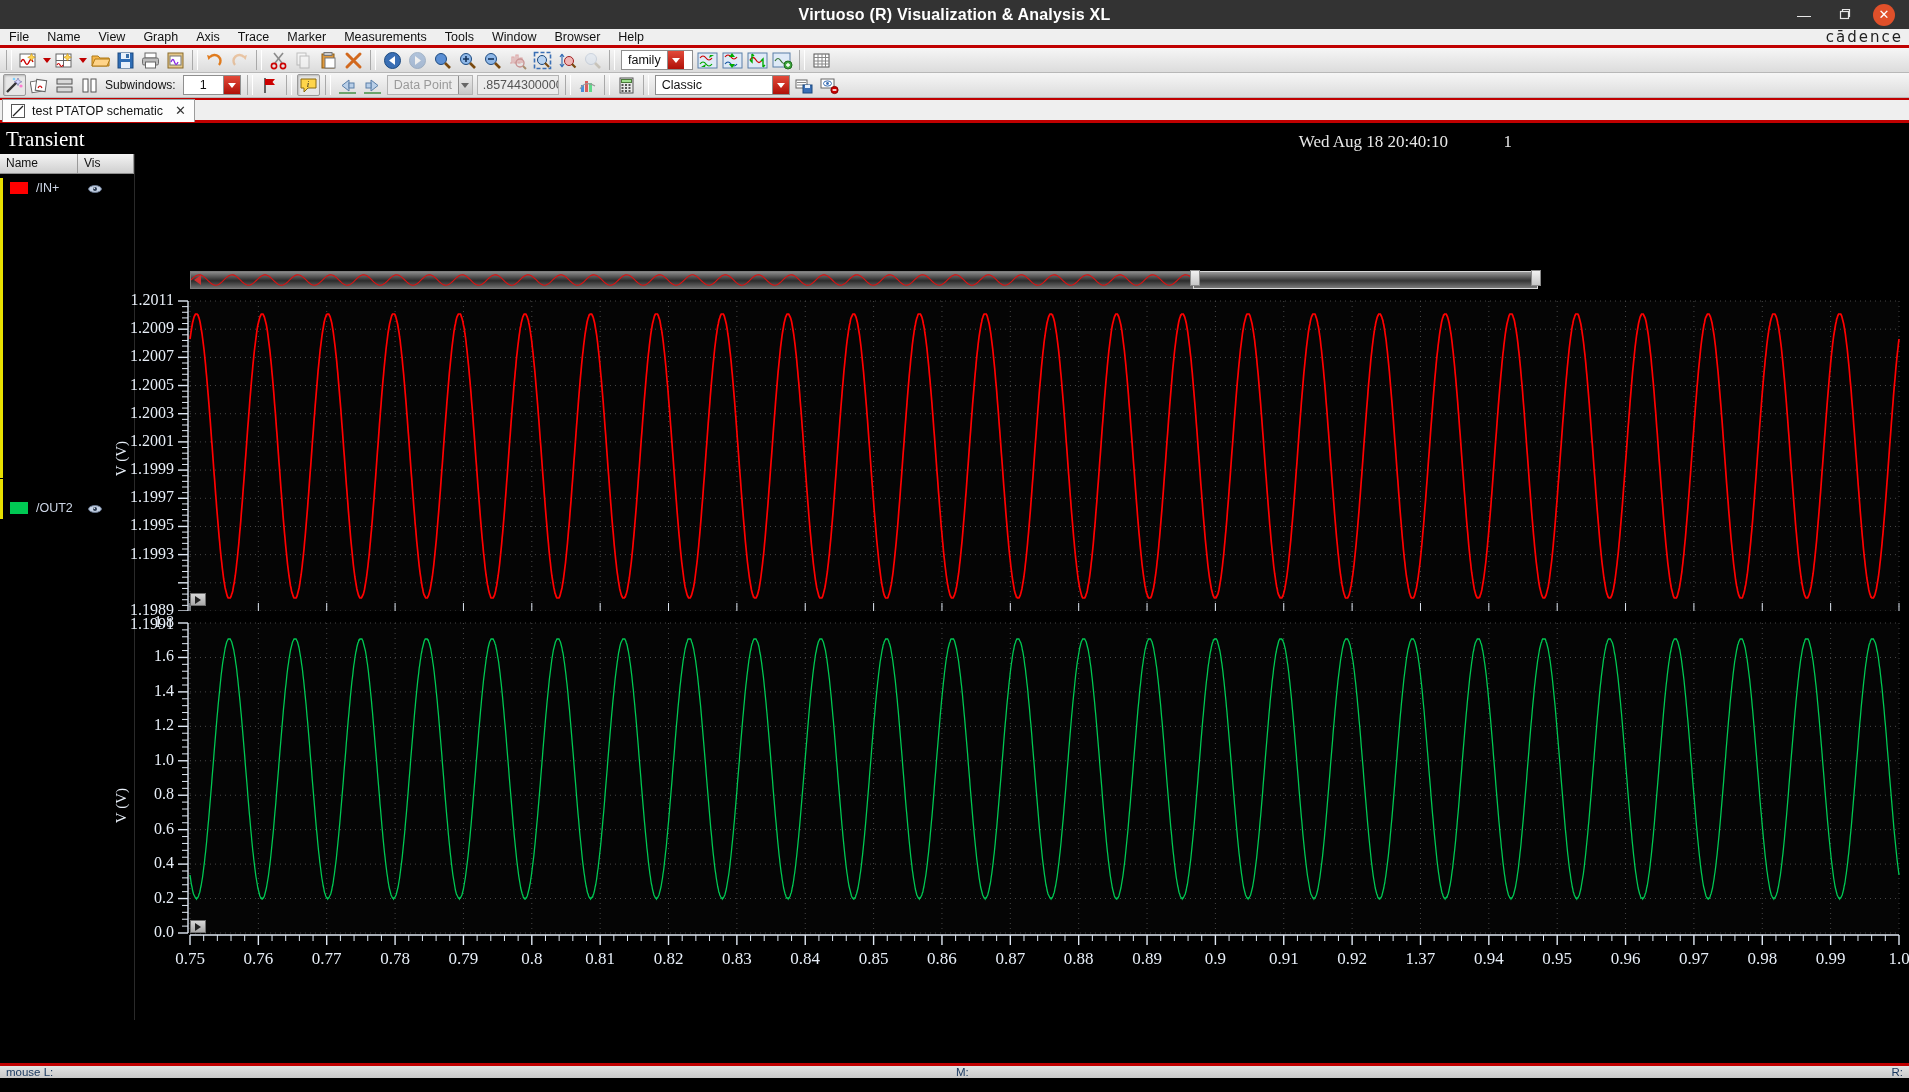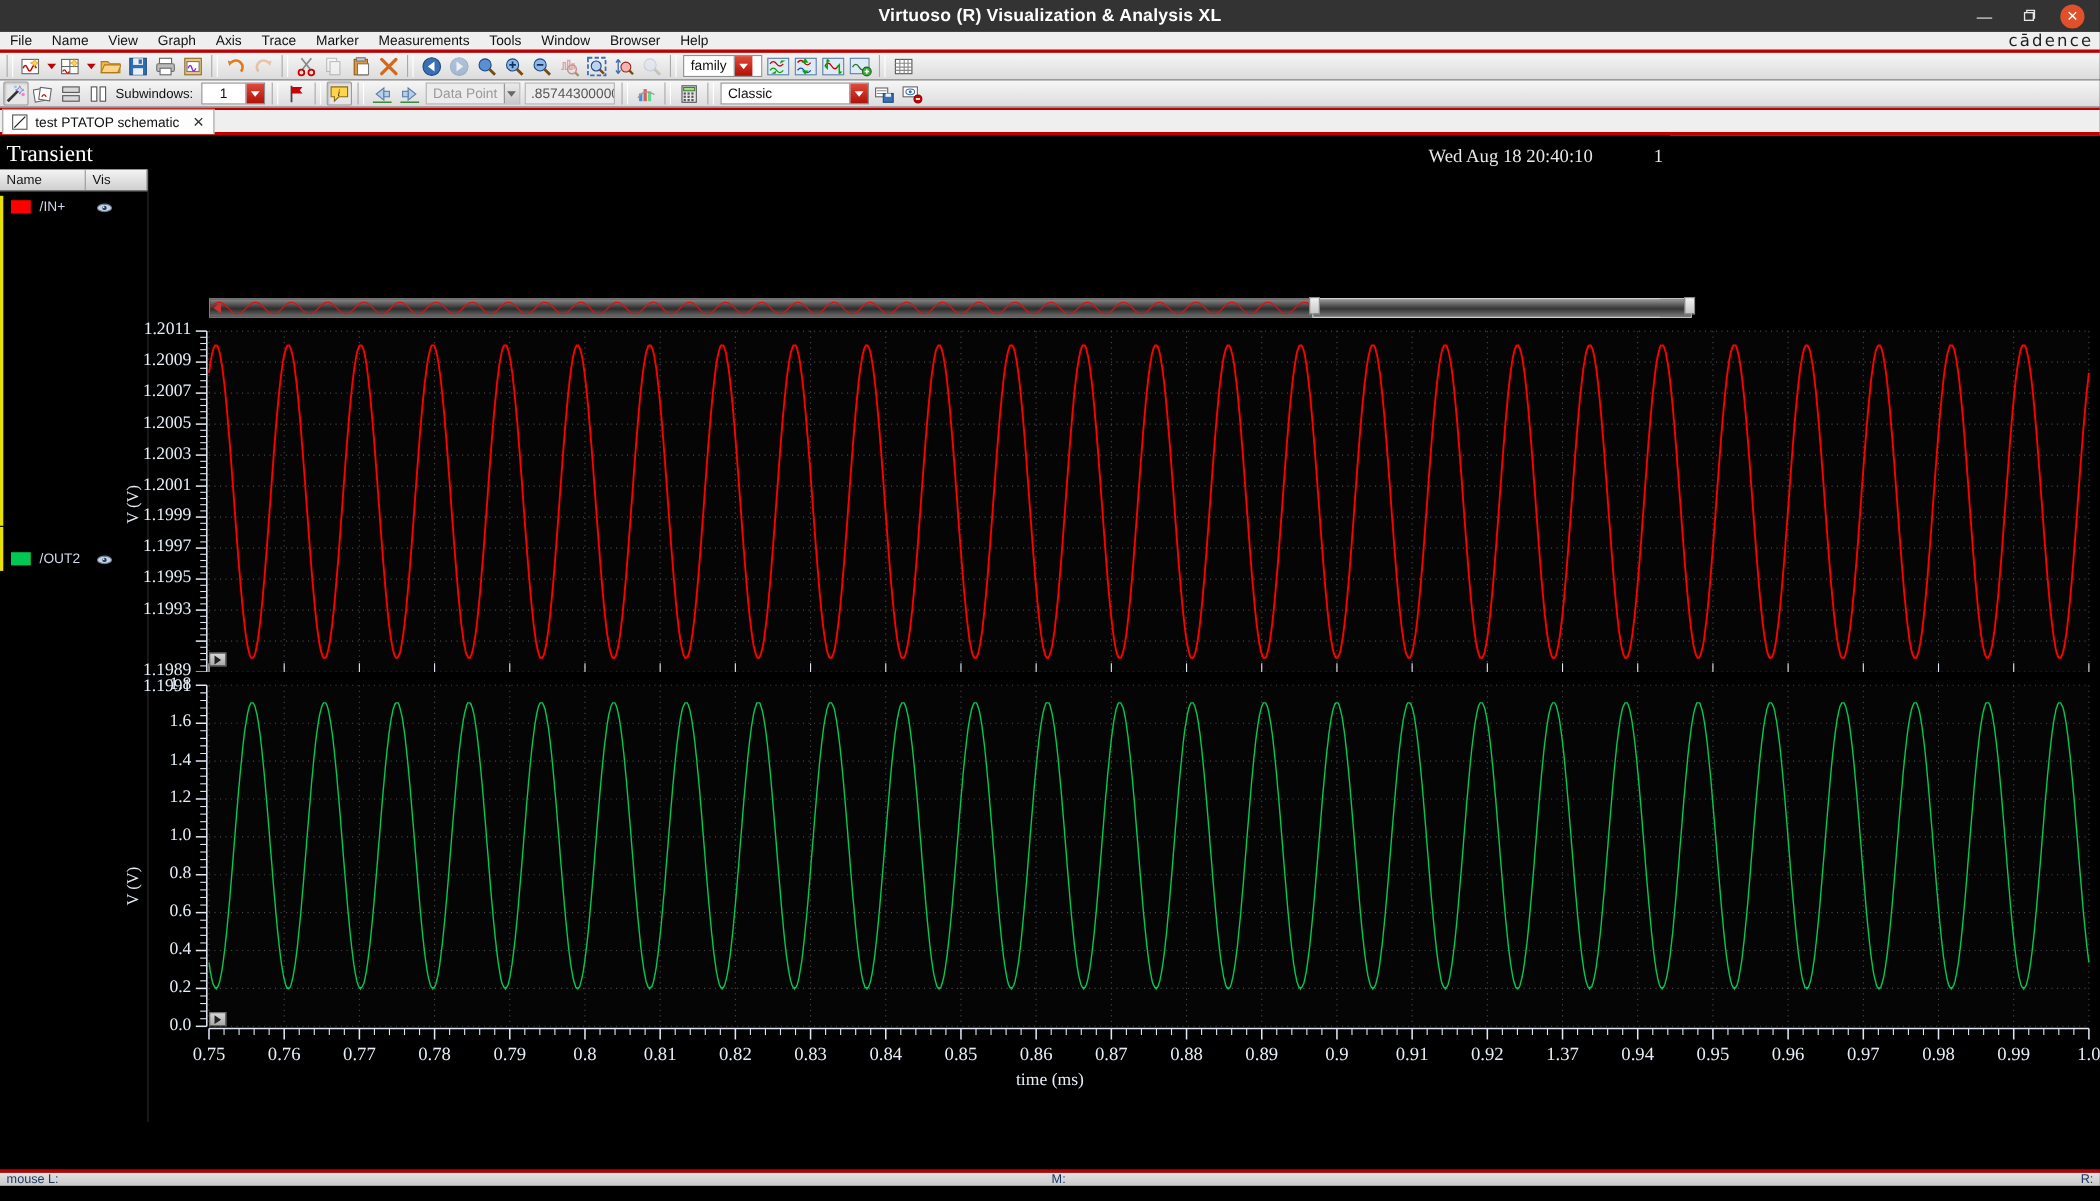--- a/index.html
+++ b/index.html
@@ -917,21 +917,20 @@
         <div class="xtick" style="left: 1312.12px; width: 80px; top: 336px;">0.92</div>
         <div class="xtick" style="left: 1380.48px; width: 80px; top: 336px;">1.37</div>
         <div class="xtick" style="left: 1448.84px; width: 80px; top: 336px;">0.94</div>
         <div class="xtick" style="left: 1517.2px; width: 80px; top: 336px;">0.95</div>
         <div class="xtick" style="left: 1585.56px; width: 80px; top: 336px;">0.96</div>
         <div class="xtick" style="left: 1653.92px; width: 80px; top: 336px;">0.97</div>
         <div class="xtick" style="left: 1722.28px; width: 80px; top: 336px;">0.98</div>
         <div class="xtick" style="left: 1790.64px; width: 80px; top: 336px;">0.99</div>
         <div class="xtick" style="left: 1859px; width: 80px; top: 336px;">1.0</div>
       </div>
-    <div class="xlabel" id="xlab" style="left:0;top:360px;width:1909px;text-align:center">time (ms)</div>
   </div>
 </div>
 
 <div id="statusbars">
   <div id="sb1">
     <span class="seg" style="left:6px">mouse L:</span>
     <span class="seg" style="left:956px">M:</span>
     <span class="seg" style="right:6px">R:</span>
   </div>
 </div>

